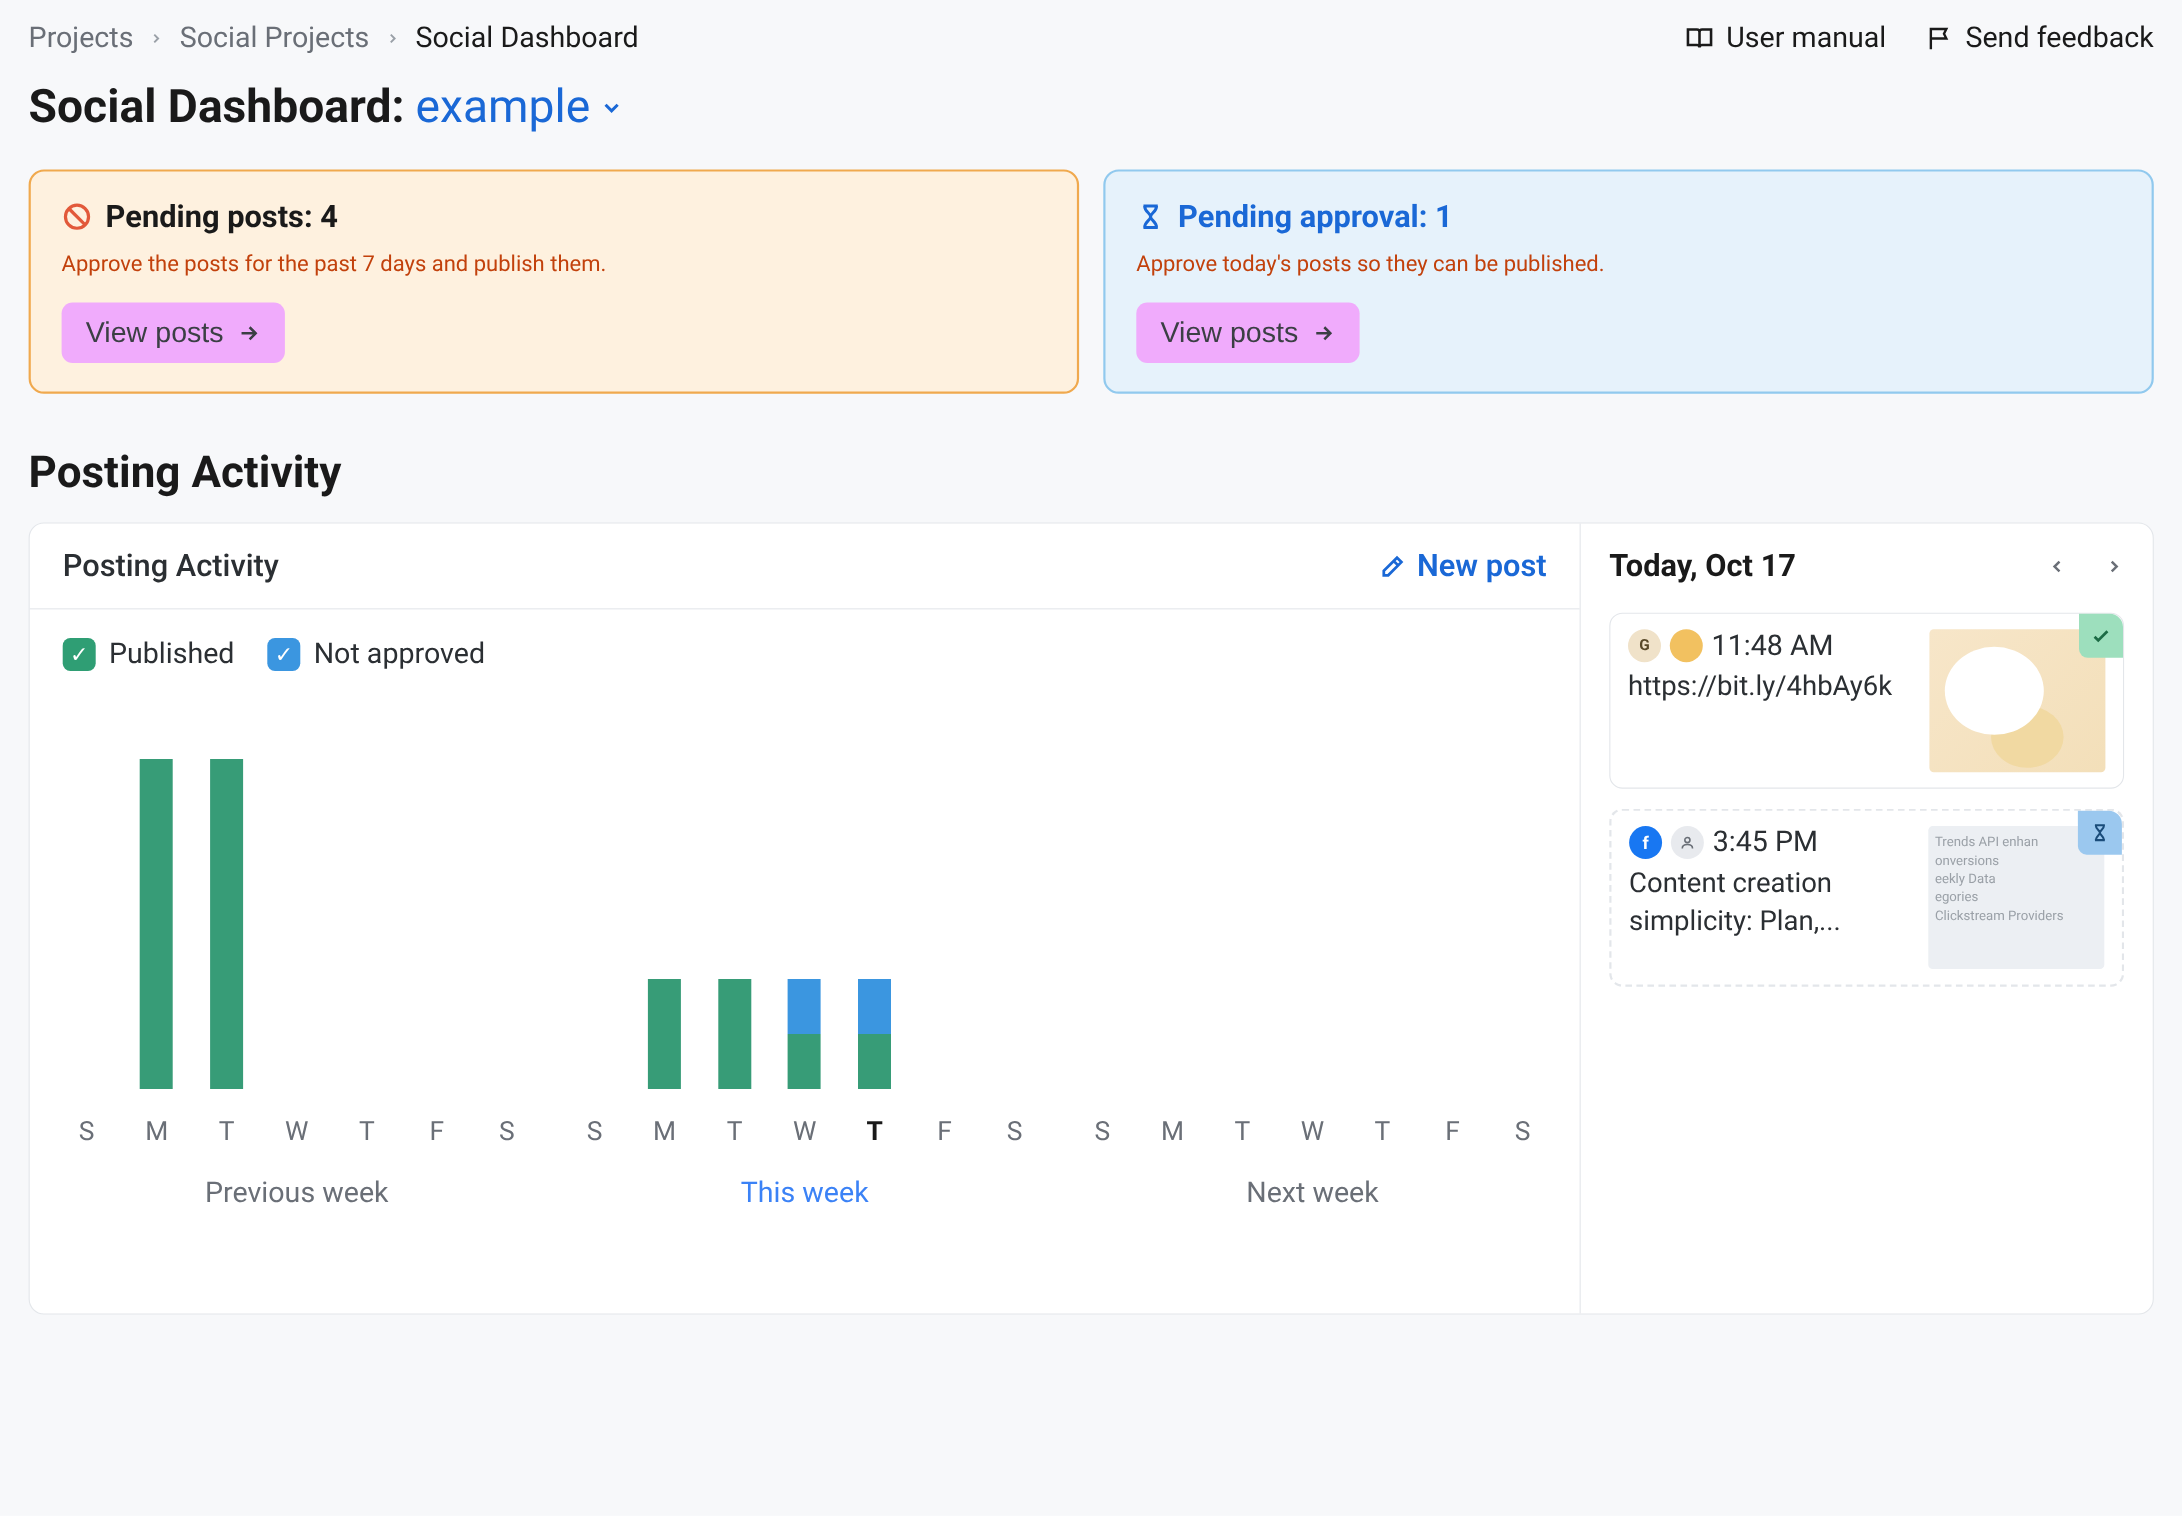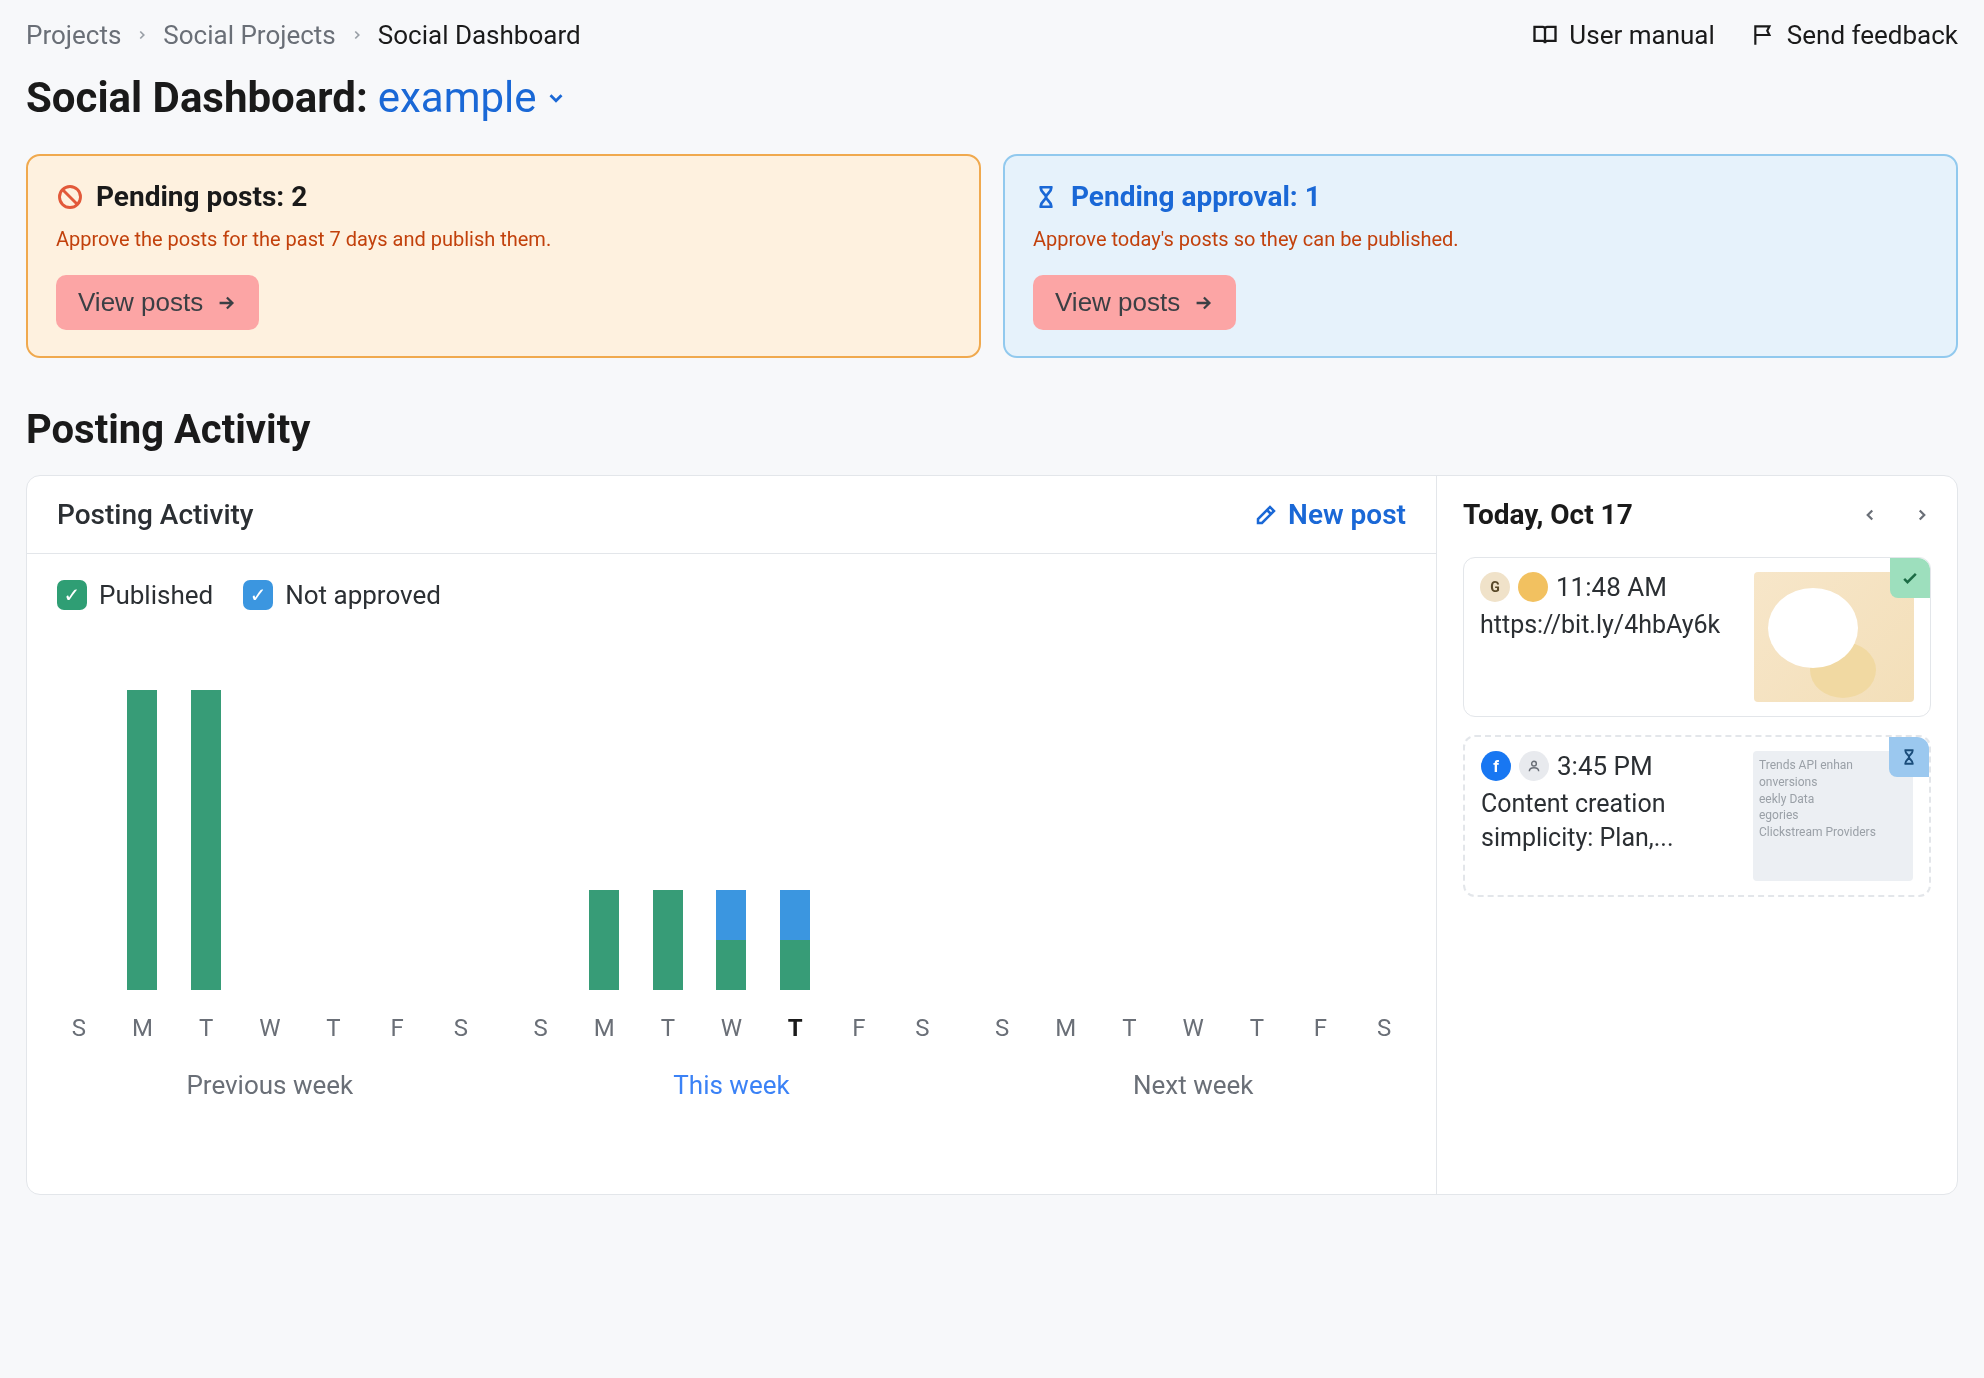--- a/index.html
+++ b/index.html
@@ -31,21 +31,21 @@
   border: 2px solid;
 }
 .alert.warn { background: #fef1df; border-color: #f0a94e; }
 .alert.info { background: #e6f2fb; border-color: #91c9ee; }
 .alert h3 { font-size: 28px; font-weight: 700; display: flex; align-items: center; gap: 12px; margin-bottom: 14px; }
 .alert.warn h3 { color: #1a1a1a; }
 .alert.info h3 { color: #1a68d6; }
 .alert p { font-size: 20px; color: #c2410c; margin-bottom: 24px; }
 .alert .btn {
   display: inline-flex; align-items: center; gap: 12px;
-  background: #fca5a5; border-radius: 10px; padding: 12px 22px;
+  background: #f0abfc; border-radius: 10px; padding: 12px 22px;
   font-size: 26px; color: #3b3f44; cursor: pointer; border: none;
 }
 
 
 .section-title { font-size: 40px; font-weight: 700; margin-bottom: 22px; }
 .activity-card {
   background: #fff; border: 1px solid #e3e6ea; border-radius: 14px;
   display: flex; min-height: 720px;
 }
 .chart-col { flex: 1; border-right: 1px solid #e3e6ea; display: flex; flex-direction: column; }
@@ -176,21 +176,21 @@
 
   <div class="alerts">
     <div class="alert warn">
       <h3>
         <span>
           <svg width="28" height="28" viewBox="0 0 24 24" fill="none" stroke="#e2593a" stroke-width="2.5">
               <circle cx="12" cy="12" r="9"></circle>
               <path d="M6 6l12 12"></path>
             </svg>
         </span>
-        <span>Pending posts: 2</span>
+        <span>Pending posts: 4</span>
       </h3>
       <p>Approve the posts for the past 7 days and publish them.</p>
       <button class="btn">
         <span>View posts</span>
         <span>
           <svg width="22" height="22" viewBox="0 0 24 24" fill="none" stroke="#3b3f44" stroke-width="2.5">
               <path d="M5 12h14M13 6l6 6-6 6"></path>
             </svg>
         </span>
       </button>

